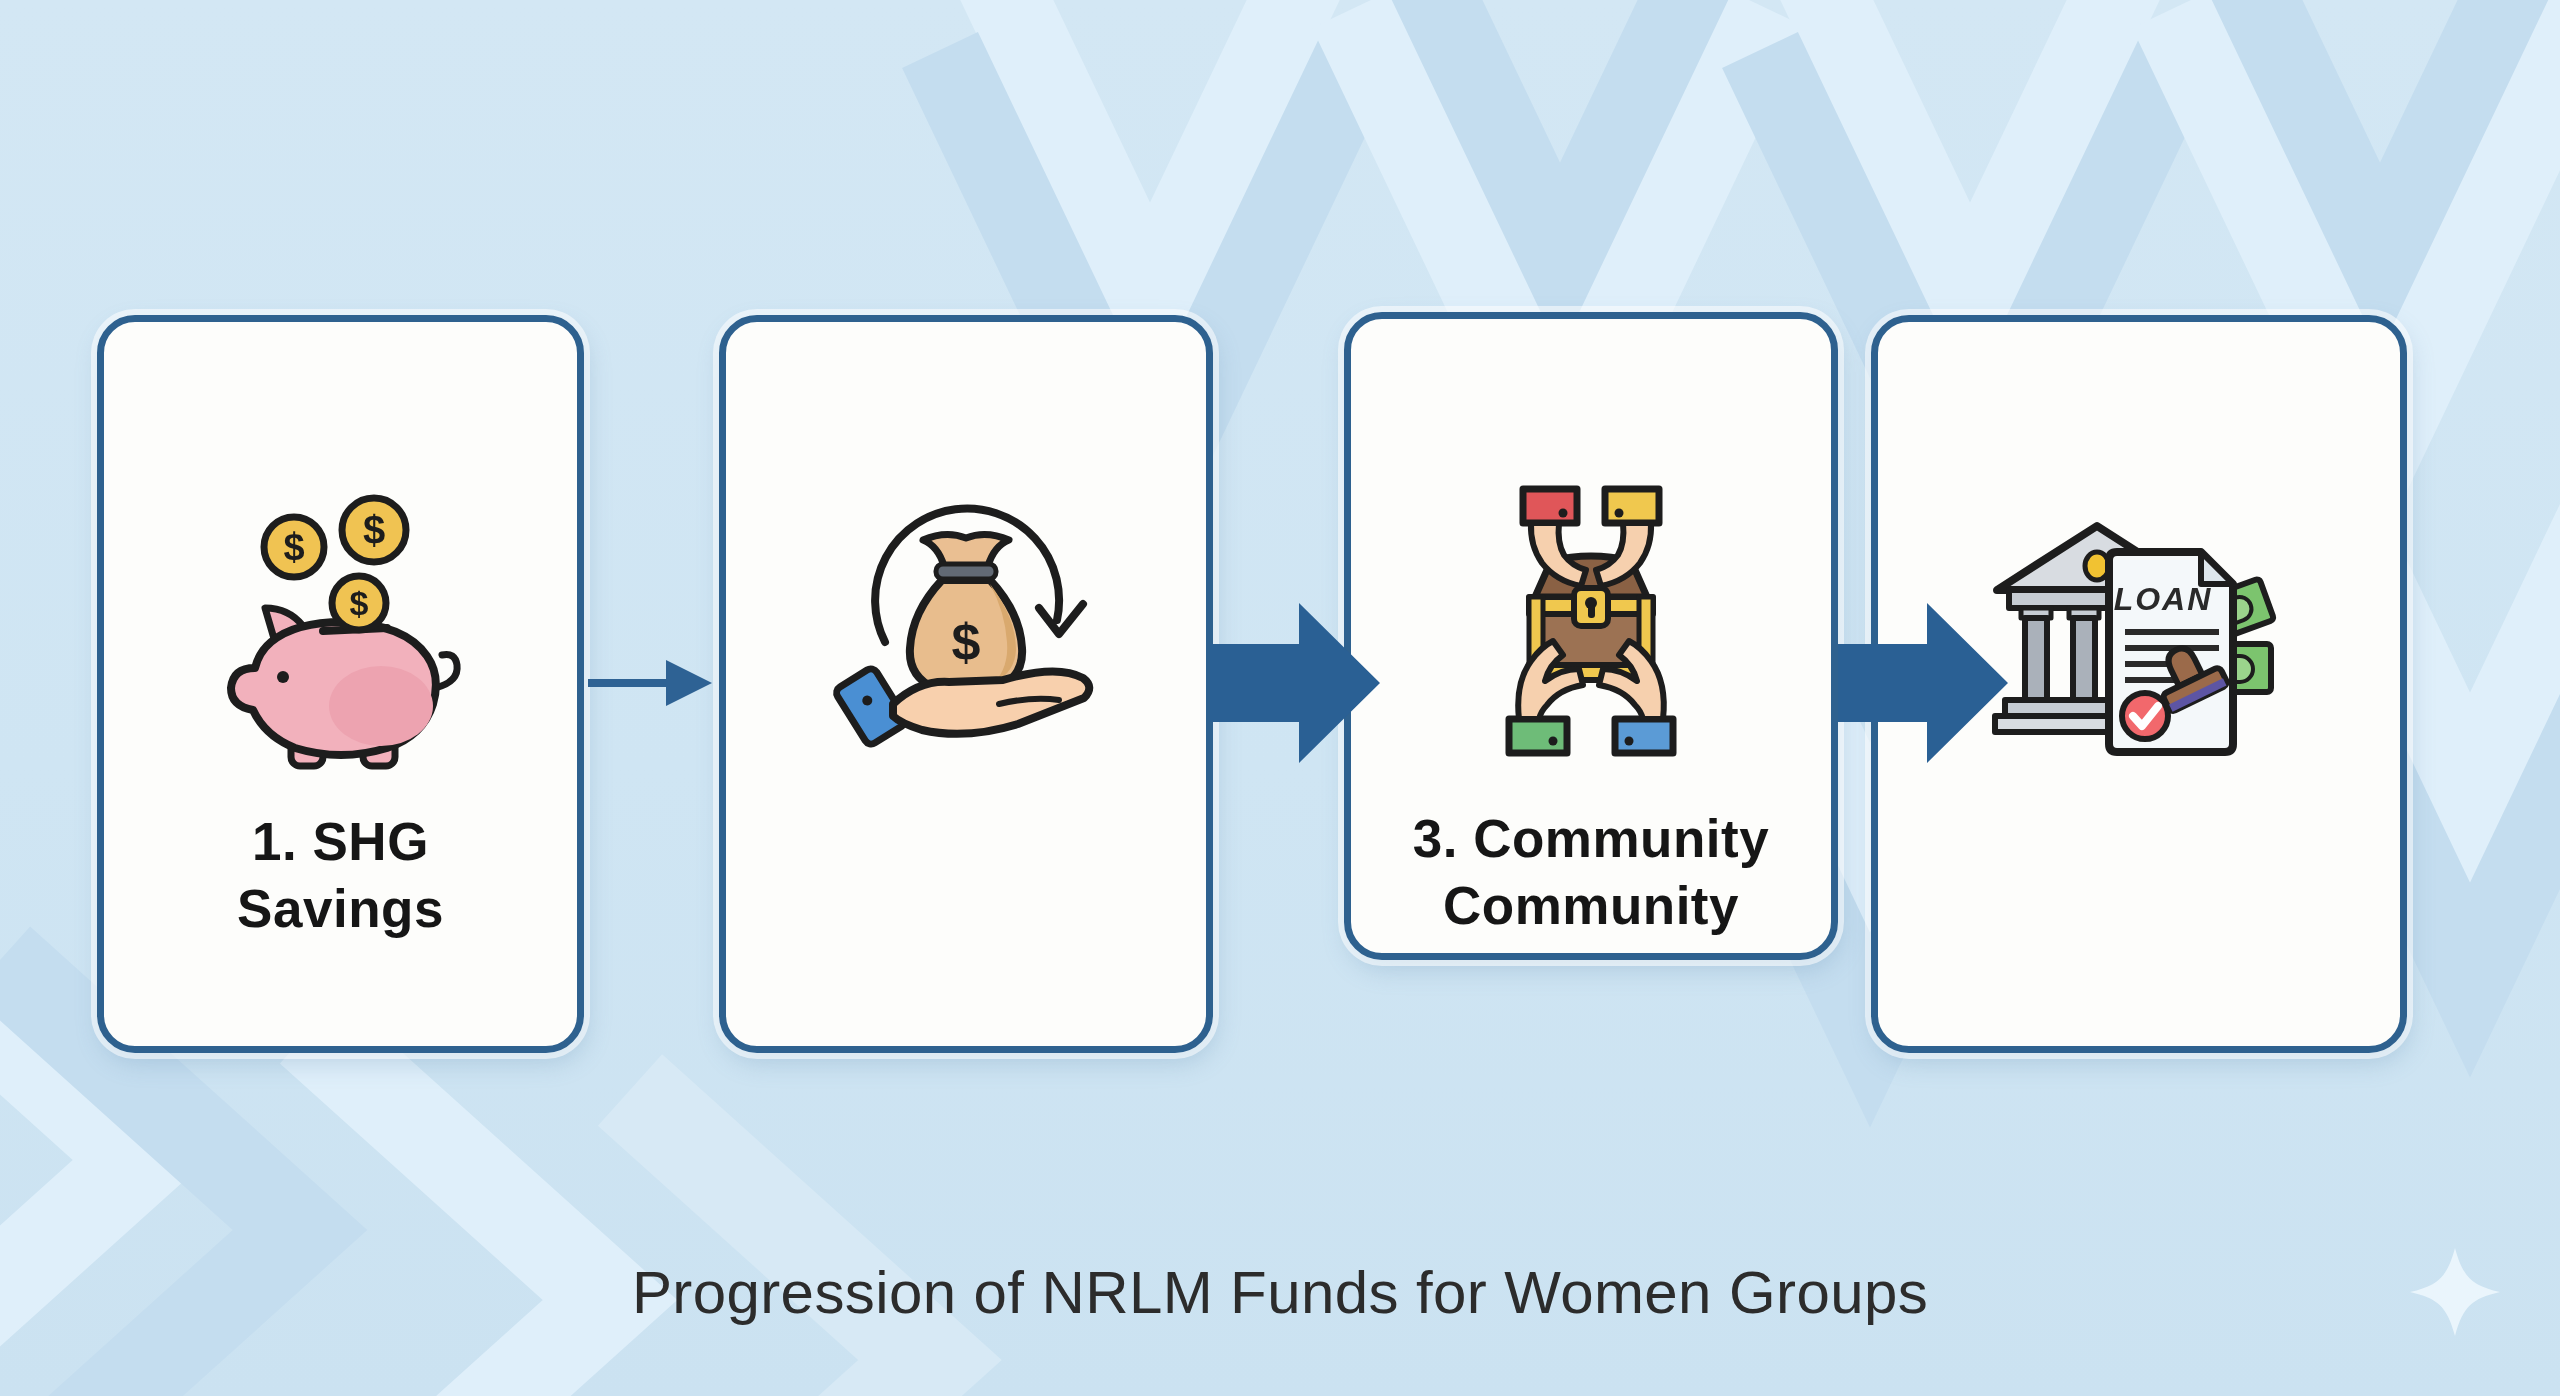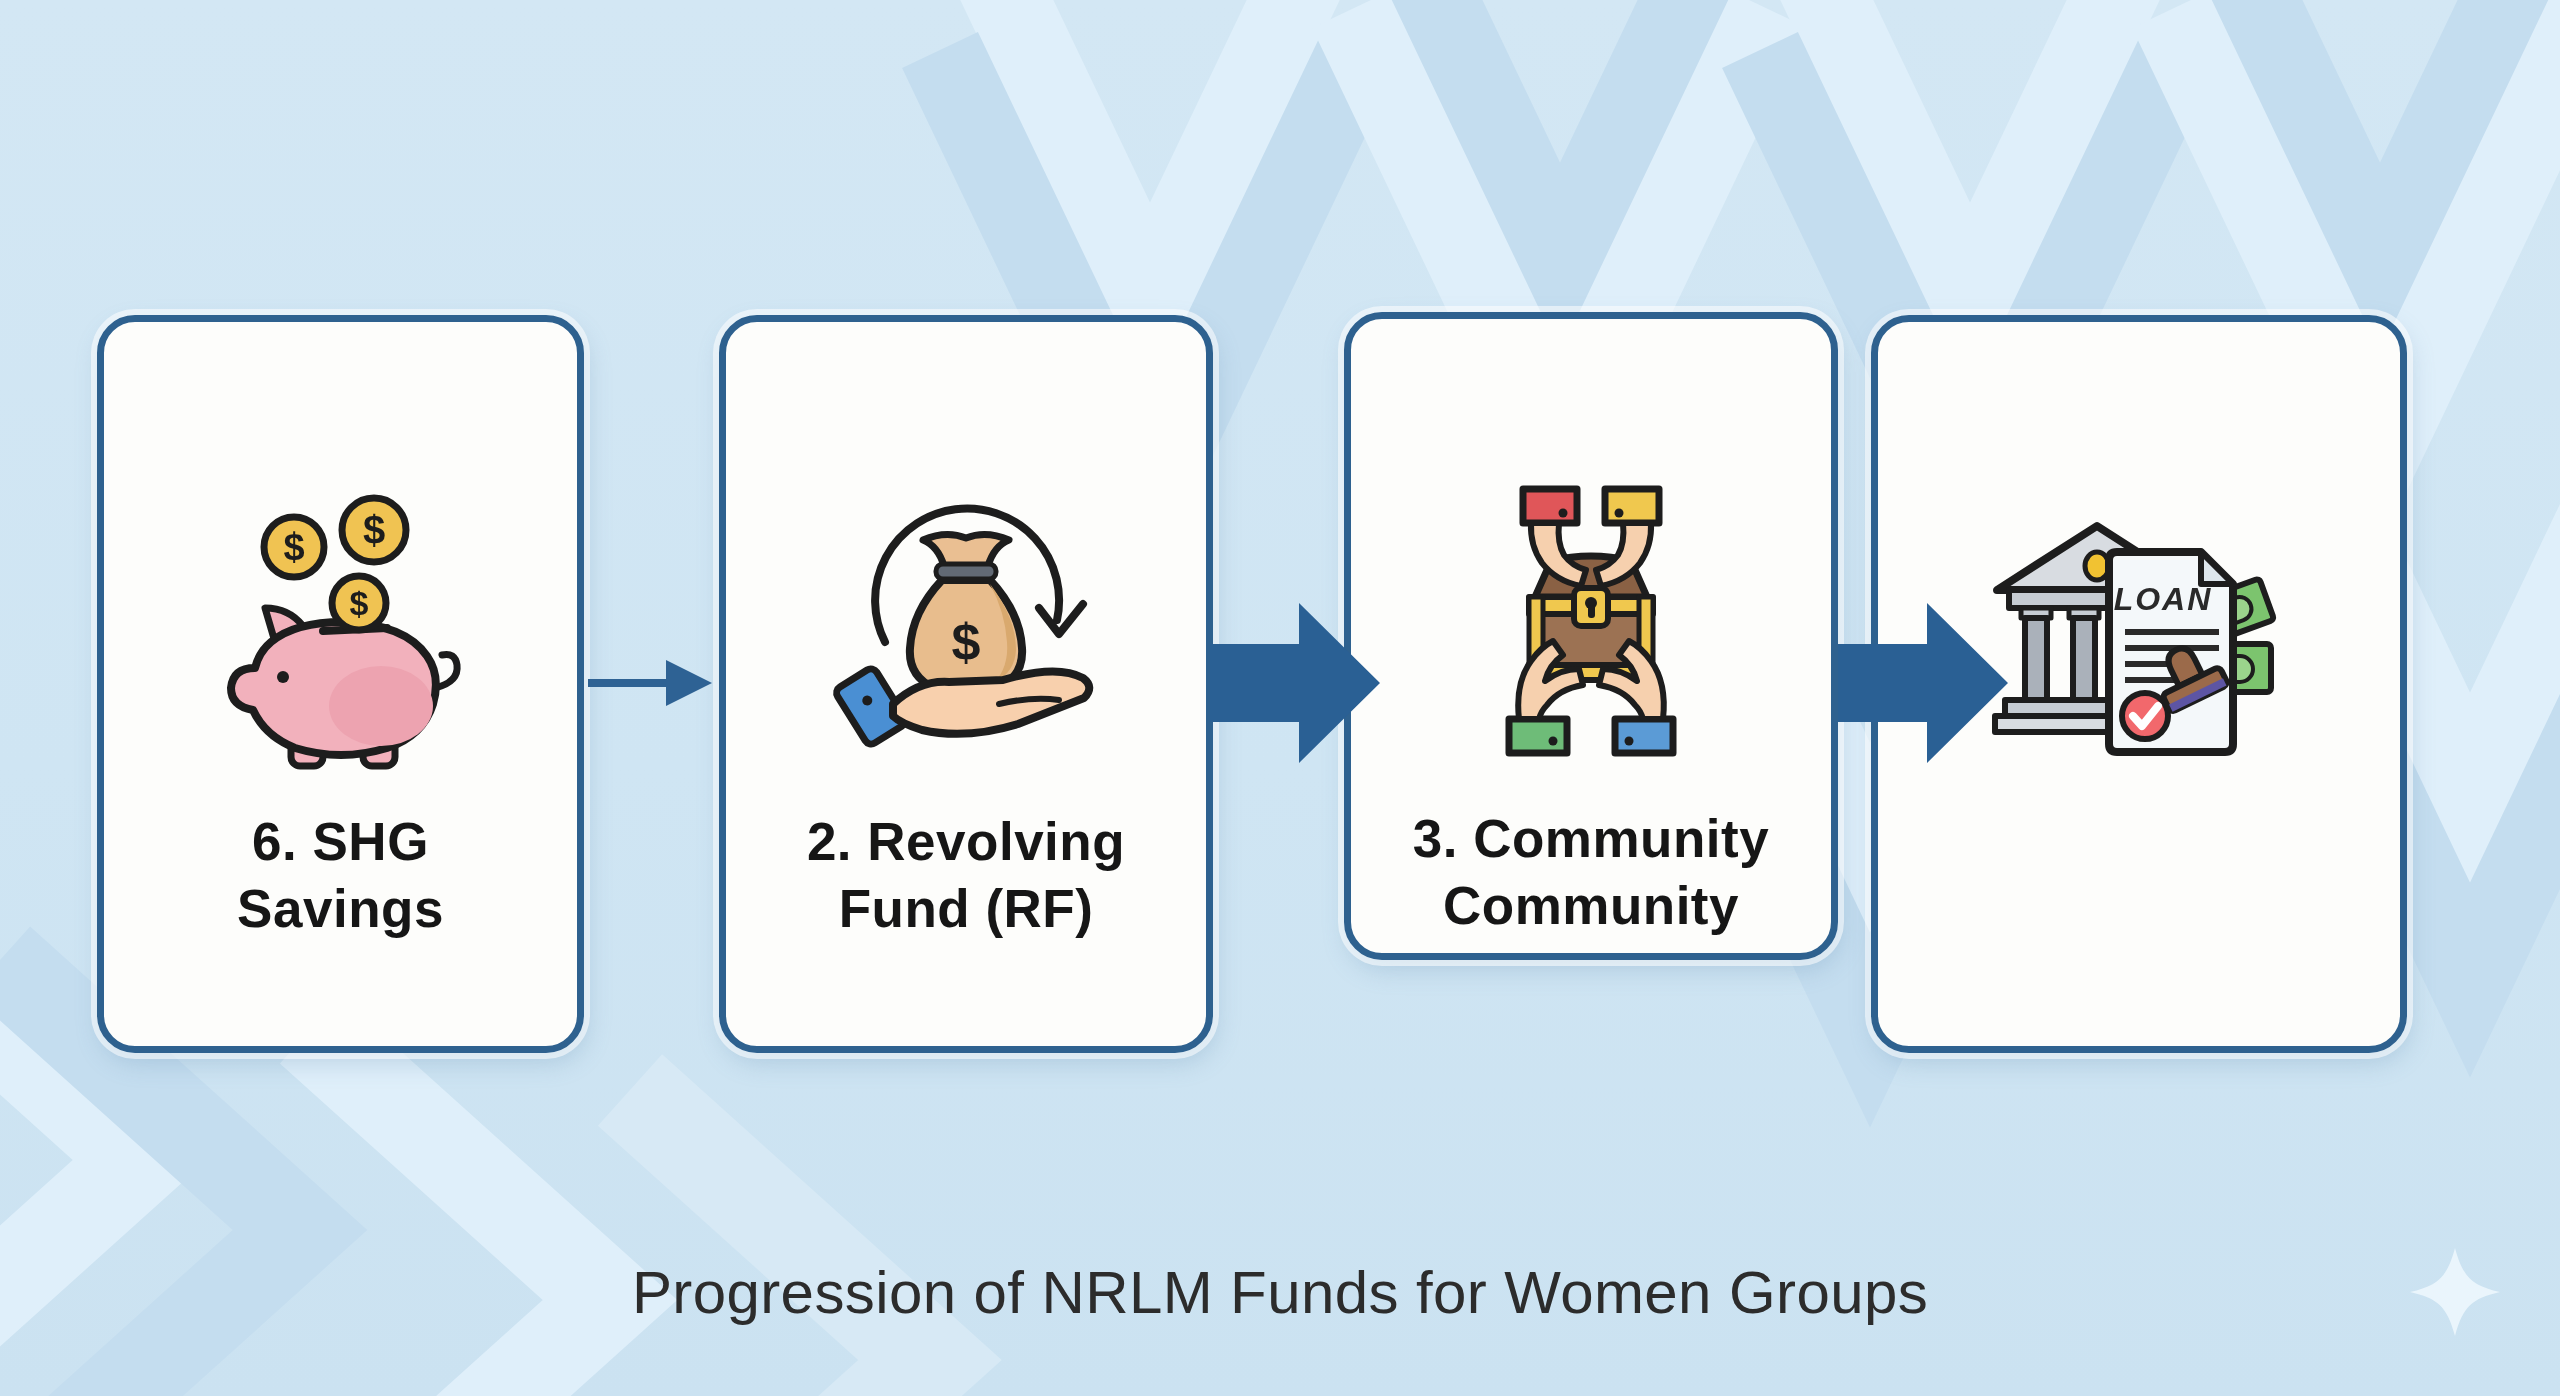--- a/index.html
+++ b/index.html
@@ -88,21 +88,21 @@
           <circle cx="183" cy="58" r="32" fill="#f0c352" class="outl" stroke-width="7"></circle>
           <text x="183" y="72" font-size="40" font-weight="700" text-anchor="middle" fill="#1d1d1d">$</text>
         </g>
         <g>
           <circle cx="168" cy="131" r="27" fill="#f0c352" class="outl" stroke-width="7"></circle>
           <text x="168" y="143" font-size="34" font-weight="700" text-anchor="middle" fill="#1d1d1d">$</text>
         </g>
       </svg>
     </div>
     <div class="card-title">
-      <span>6. SHG</span>
+      <span>1. SHG</span>
       <span>Savings</span>
     </div>
   </div>
 
   <svg class="arrow arr1" width="126" height="56" viewBox="0 0 126 56">
     <line x1="0" y1="28" x2="82" y2="28" stroke="#2e6294" stroke-width="8"></line>
     <polygon points="78,5 78,51 124,28" fill="#2e6294"></polygon>
   </svg>
 
   <div class="card card-2">
@@ -119,24 +119,20 @@
         </g>
         <g>
           <g transform="rotate(-32 72 232)">
             <rect x="46" y="200" width="46" height="66" rx="7" fill="#4a8fd3" class="outl" stroke-width="7"></rect>
             <circle cx="69" cy="226" r="5" fill="#1d1d1d"></circle>
           </g>
           <path d="M 92 232 Q 118 208 148 210 L 202 208 Q 256 192 282 206 Q 294 215 283 226 L 217 252 Q 165 268 121 258 Q 99 251 92 244 Z" fill="#f8d0ad" class="outl" stroke-width="8"></path>
           <path d="M 198 232 Q 232 224 258 228" fill="none" class="outl" stroke-width="6"></path>
         </g>
       </svg>
-    </div>
-    <div class="card-title">
-      <span>2. Revolving</span>
-      <span>Fund (RF)</span>
     </div>
   </div>
 
   <svg class="arrow arr2" width="172" height="160" viewBox="0 0 172 160">
     <polygon points="0,41 89,41 89,0 170,80 89,160 89,119 0,119" fill="#2a6094"></polygon>
   </svg>
 
   <div class="card card-3">
     <div class="icon-wrap">
       <svg class="ic" width="300" height="300" viewBox="0 0 300 300">

